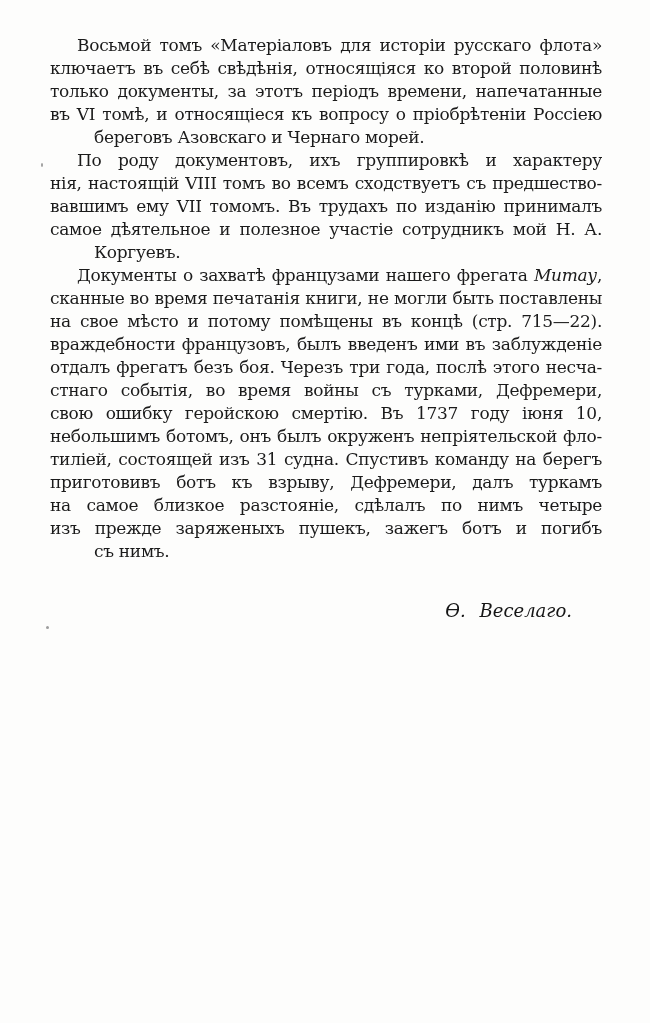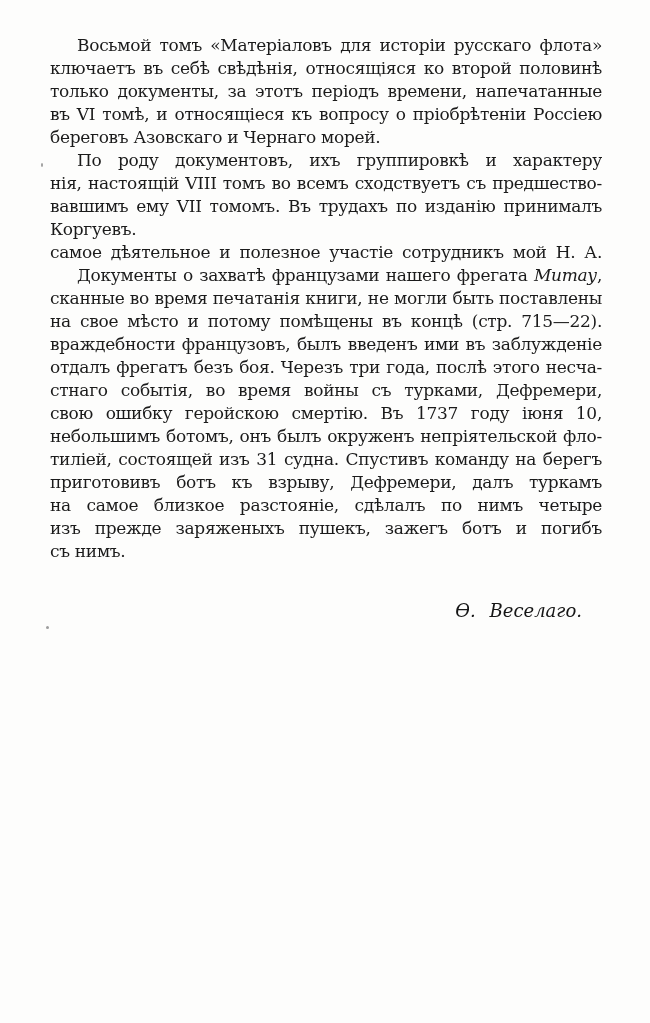--- a/index.html
+++ b/index.html
@@ -31,28 +31,29 @@
     text-align-last: justify;
     overflow: hidden;
     height: 23px;
   }
   .line.indent {
     padding-left: 27px;
   }
   .line.no-justify {
     text-align: left;
     text-align-last: left;
+    margin-left: 44px;
   }
   .it {
     font-style: italic;
     margin-top: 7px;
   }
   .signature {
     position: absolute;
-    left: 68px;
+    left: 58px;
     top: 600px;
     width: 552px;
     text-align: right;
     padding-right: 38px;
     box-sizing: border-box;
     font-size: 18px;
     font-style: italic;
     word-spacing: 8px;
     color: #161616;
   }
@@ -73,22 +74,22 @@
 <div class="page">
   <div class="text-block" id="text-block">
       <div class="line indent"><span>Восьмой томъ «Матеріаловъ для исторіи русскаго флота» за-</span></div>
       <div class="line"><span>ключаетъ въ себѣ свѣдѣнія, относящіяся ко второй половинѣ цар-</span></div>
       <div class="line"><span>только документы, за этотъ періодъ времени, напечатанные уже</span></div>
       <div class="line"><span>въ VI томѣ, и относящіеся къ вопросу о пріобрѣтеніи Россіею</span></div>
       <div class="line no-justify"><span>береговъ Азовскаго и Чернаго морей.</span></div>
       <div class="line indent"><span>По роду документовъ, ихъ группировкѣ и характеру изложе-</span></div>
       <div class="line"><span>нія, настоящій VIII томъ во всемъ сходствуетъ съ предшество-</span></div>
       <div class="line"><span>вавшимъ ему VII томомъ. Въ трудахъ по изданію принималъ также</span></div>
+      <div class="line"><span>самое дѣятельное и полезное участіе сотрудникъ мой Н. А.</span></div>
       <div class="line no-justify"><span>Коргуевъ.</span></div>
-      <div class="line"><span>самое дѣятельное и полезное участіе сотрудникъ мой Н. А.</span></div>
       <div class="line indent"><span>Документы о захватѣ французами нашего фрегата </span><span class="it">Митау</span><span>, оты-</span></div>
       <div class="line"><span>сканные во время печатанія книги, не могли быть поставлены</span></div>
       <div class="line"><span>на свое мѣсто и потому помѣщены въ концѣ (стр. 715—22).</span></div>
       <div class="line"><span>враждебности французовъ, былъ введенъ ими въ заблужденіе и</span></div>
       <div class="line"><span>отдалъ фрегатъ безъ боя. Черезъ три года, послѣ этого несча-</span></div>
       <div class="line"><span>стнаго событія, во время войны съ турками, Дефремери, искупилъ</span></div>
       <div class="line"><span>свою ошибку геройскою смертію. Въ 1737 году іюня 10, командуя</span></div>
       <div class="line"><span>небольшимъ ботомъ, онъ былъ окруженъ непріятельской фло-</span></div>
       <div class="line"><span>тиліей, состоящей изъ 31 судна. Спустивъ команду на берегъ и</span></div>
       <div class="line"><span>приготовивъ ботъ къ взрыву, Дефремери, далъ туркамъ подойти</span></div>

